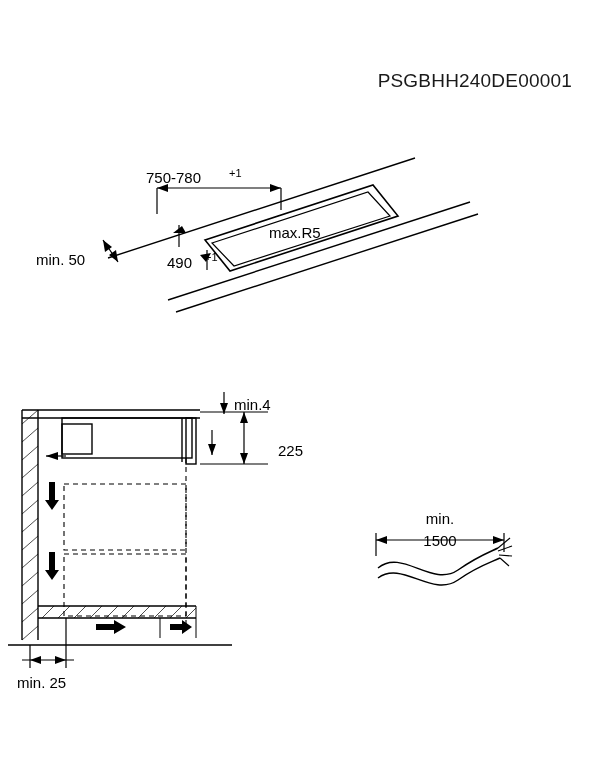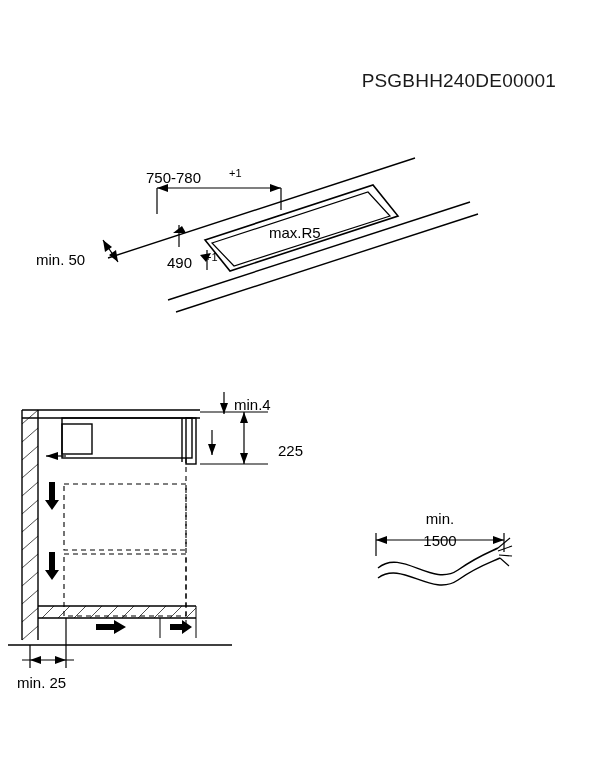--- a/index.html
+++ b/index.html
@@ -17,21 +17,21 @@
   }
   #sheet {
     position: absolute;
     left: 0;
     top: 0;
     width: 600px;
     height: 767px;
   }
   .doc-code {
     position: absolute;
-    right: 44px;
+    right: 28px;
     top: 70px;
     font-size: 19px;
     letter-spacing: 0.2px;
     color: #1a1a1a;
     white-space: nowrap;
   }
   svg {
     display: block;
   }
   text {

